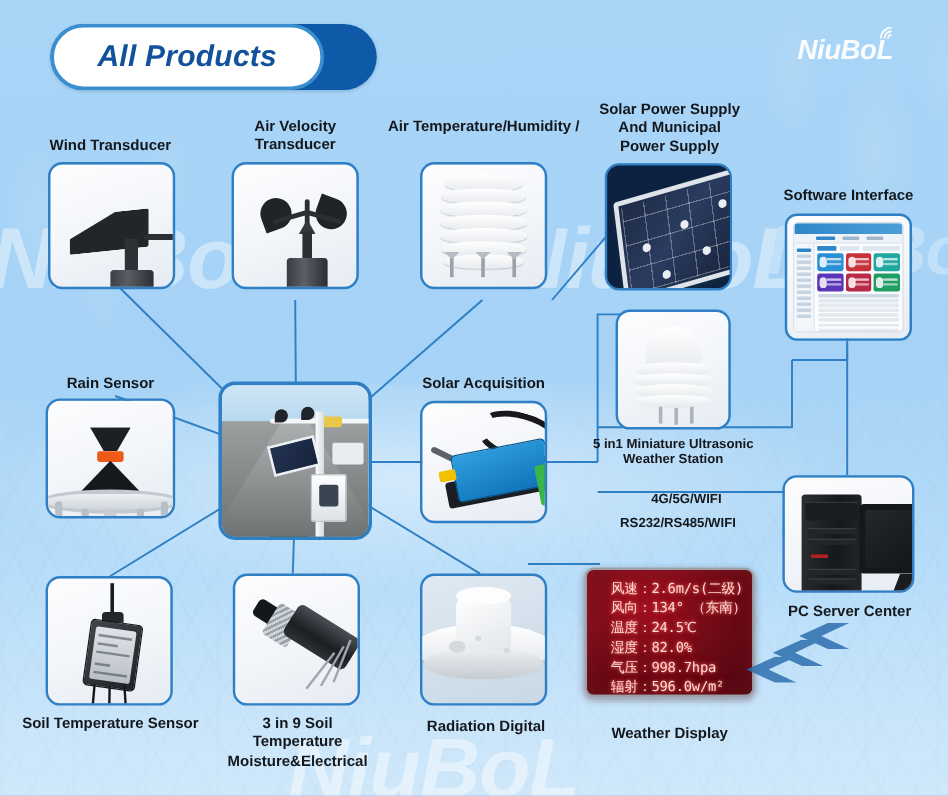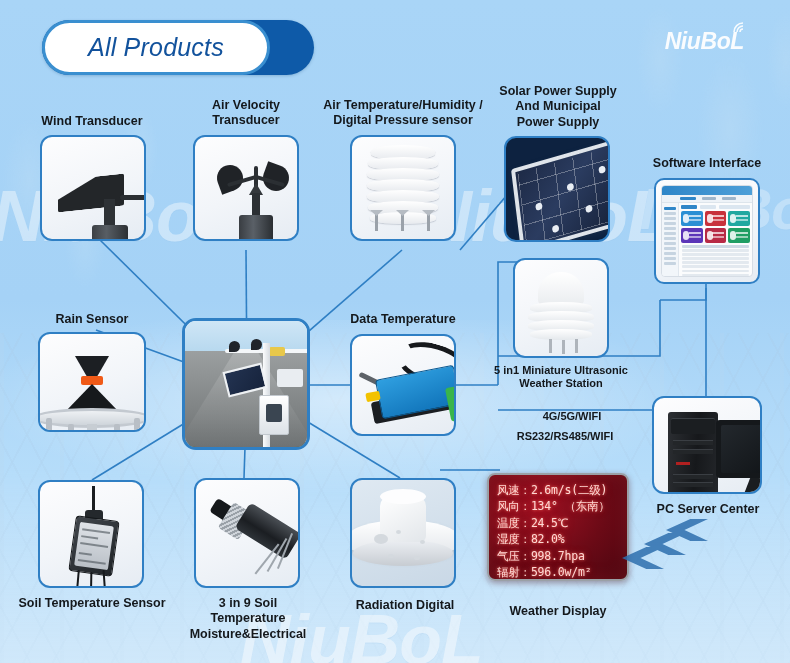--- a/index.html
+++ b/index.html
@@ -69,21 +69,21 @@
     position:absolute; left:42px; top:20px; width:272px; height:55px;
     background:#0e5aa8; border-radius:28px;
     box-shadow:0 1px 3px rgba(20,70,120,.25);
   }
   .pill-inner {
     position:absolute; left:0; top:0; width:228px; height:55px;
     background:#ffffff; border:3px solid #3a8fd0; border-radius:28px;
     display:flex; align-items:center; justify-content:center;
   }
   .pill-inner span {
-    color:#12529c; font-size:25px; font-weight:normal; font-style:italic;
+    color:#12529c; font-size:25px; font-weight:bold; font-style:italic;
     letter-spacing:.2px;
   }
 
   
   .brand {
     position:absolute; right:46px; top:28px;
     color:#ffffff; font-size:23px; font-weight:bold; font-style:italic;
     letter-spacing:-.4px; opacity:.95;
   }
   .brand .wifi { position:absolute; right:-5px; top:-9px; width:18px; height:16px; }
@@ -275,21 +275,21 @@
   .tile::after{content:"";position:absolute;right:2px;top:4px;width:12px;height:2px;
     background:rgba(255,255,255,.7);box-shadow:0 4px 0 rgba(255,255,255,.55);}
   .sw-table i{display:block;height:2.5px;margin:1.6px 1px;background:#e3e9ef;border-radius:1px;}
   .sw-table i.h{background:#cdd9e4;}
   .sw-foot{height:5px;background:#eef3f8;border-top:1px solid #dde5ec;}
 
   
   .led {
     position:absolute; left:487px; top:473px; width:142px; height:108px;
     background:radial-gradient(ellipse at 35% 30%,#9e1122,#6b0a16 55%,#4a0610 100%);
-    border:2px solid #9aa0a6; border-radius:8px; padding:7px 8px;
+    border:2px solid #9aa0a6; border-radius:8px; padding:7px 20px;
     box-shadow:0 2px 6px rgba(70,10,20,.4), inset 0 0 18px rgba(255,80,80,.15);
     overflow:hidden;
   }
   .led-line {
     color:#ffd9d4; font-family:"DejaVu Sans Mono", monospace;
     font-size:11.5px; line-height:16.4px; white-space:nowrap;
     text-shadow:0 0 3px rgba(255,120,110,.9), 0 0 7px rgba(255,60,60,.5);
     letter-spacing:-.2px;
   }
 
@@ -373,21 +373,20 @@
       <div class="anem-arm" style="left:60px;top:42px;width:30px;transform:rotate(16deg)"></div>
       <div class="anem-arm" style="left:48px;top:40px;width:26px;transform:rotate(90deg)"></div>
       <div class="anem-hub"></div>
         <div class="anem-shaft"></div>
       <div class="anem-body"></div>
     </div>
   </div>
 
   <div class="label" style="left:312px;top:98px;width:182px">
     <div>Air Temperature/Humidity /</div>
-    <div>Digital Pressure sensor</div>
   </div>
   <div class="card" style="left:350px;top:135px;width:106px;height:106px">
     <div class="art">
       <div class="plate" style="top:8px;width:64px;height:15px"></div>
       <div class="plate" style="top:20px;width:70px;height:13px"></div>
       <div class="plate" style="top:31px;width:72px;height:13px"></div>
       <div class="plate" style="top:42px;width:72px;height:13px"></div>
       <div class="plate" style="top:53px;width:72px;height:13px"></div>
       <div class="plate" style="top:64px;width:70px;height:13px"></div>
       <div class="plate" style="top:75px;width:66px;height:12px"></div>
@@ -500,21 +499,21 @@
 
       <div class="hero-yellow"></div>
       <div class="hero-mast"></div>
       <div class="hero-solar"></div>
       <div class="hero-box2"></div>
       <div class="hero-box"></div>
 
     </div>
   </div>
 
-  <div class="label" style="left:330px;top:312px;width:146px">Data Temperature</div>
+  <div class="label" style="left:330px;top:312px;width:146px">Solar Acquisition</div>
   <div class="card" style="left:350px;top:334px;width:106px;height:102px">
     <div class="art">
       <div class="dq-cable"></div>
       <div class="dq-ant"></div>
       <div class="dq-dark"></div>
       <div class="dq-box"></div>
       <div class="dq-ylw"></div>
       <div class="dq-green"></div>
     </div>
   </div>

